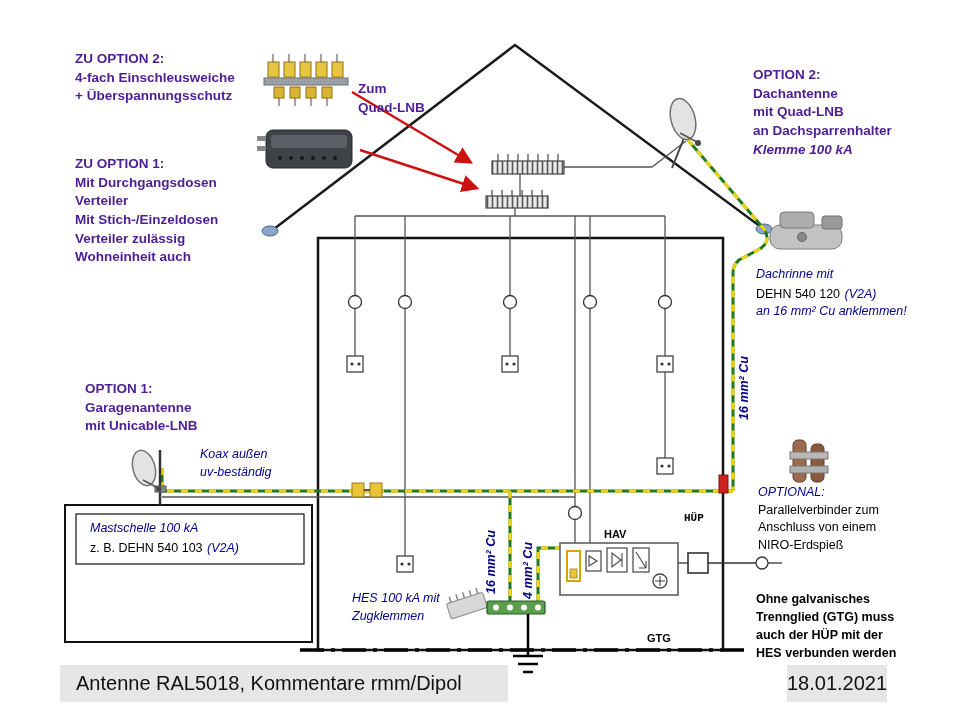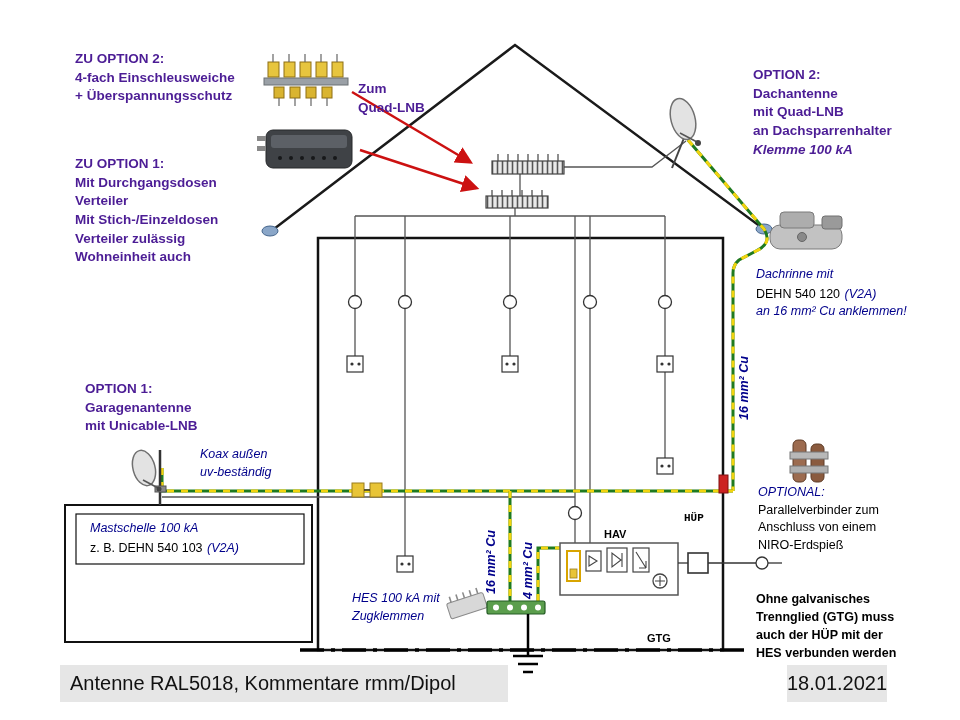--- a/index.html
+++ b/index.html
@@ -305,20 +305,20 @@
   </div>
 
   <div class="abs devlbl" style="left:604px; top:528px;">HAV</div>
   <div class="abs devlbl" style="left:684px; top:512px;font-family:Liberation Mono, monospace;">HÜP</div>
   <div class="abs devlbl" style="left:641px; top:632px;margin-left:6px;">GTG</div>
 
   <div class="abs vlabel" style="left:737px; top:420px;">16 mm² Cu</div>
   <div class="abs vlabel" style="left:484px; top:594px;">16 mm² Cu</div>
   <div class="abs vlabel" style="left:521px; top:599px;">4 mm² Cu</div>
 
-  <div class="abs footerbox" style="left:60px; top:665px; width:448px; height:37px; padding-left:10px;">
+  <div class="abs footerbox" style="left:60px; top:665px; width:448px; height:37px; padding-left:16px;">
     <span>Antenne RAL5018, Kommentare rmm/Dipol</span>
   </div>
   <div class="abs footerbox" style="left:787px; top:665px; width:100px; height:37px; justify-content:center;">
     <span>18.01.2021</span>
   </div>
 
 </div>
 
 </body></html>

